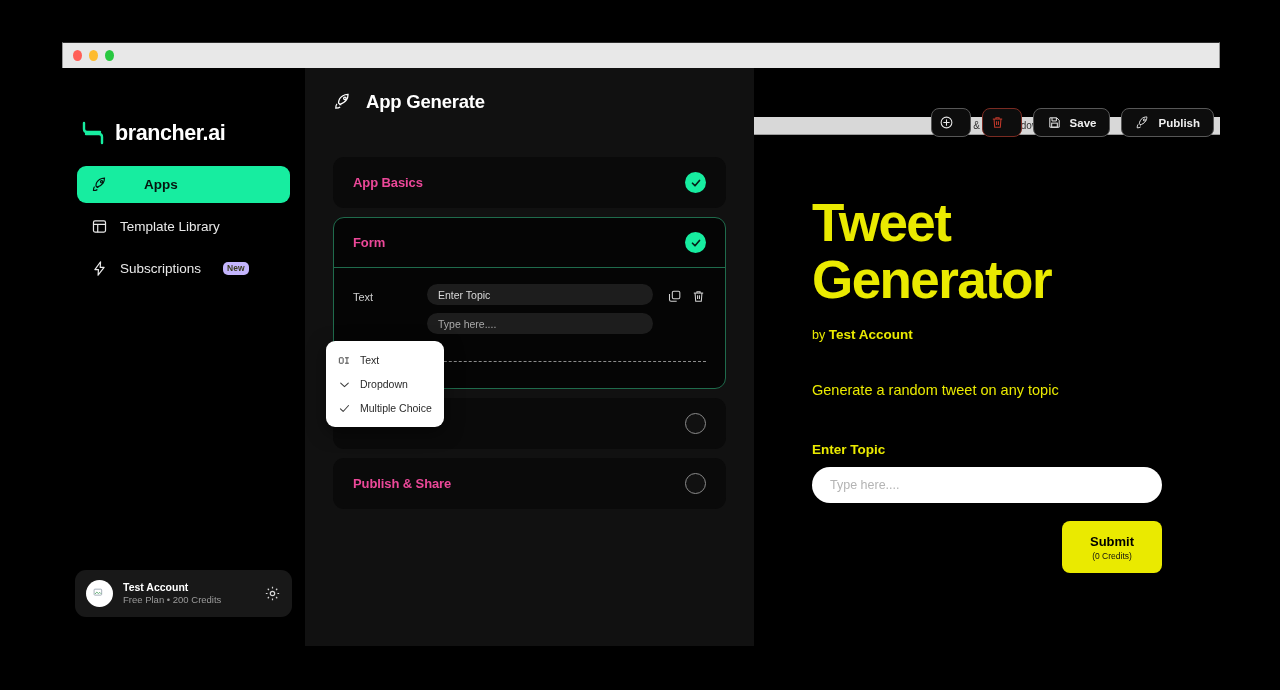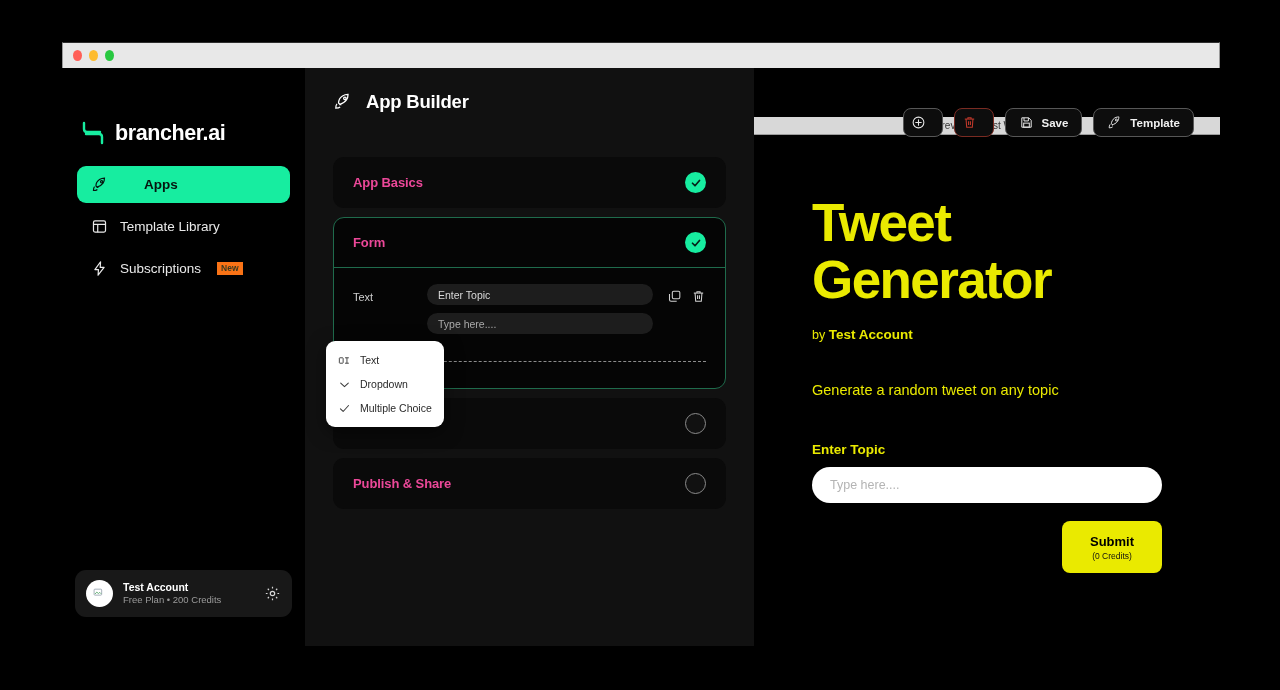--- a/index.html
+++ b/index.html
@@ -65,24 +65,24 @@
     padding: 0 14px;
     border-radius: 9px;
     color: #e9e9e9;
     font-size: 13.5px;
     margin-bottom: 5px;
     cursor: pointer;
   }
   .nav-item.active { background: #17eda0; color: #06150f; font-weight: 600; gap: 36px; }
   .nav-icon { width: 17px; height: 17px; flex: none; display: block; }
   .badge-new {
-    background: #f97316; color: #3a3a20;
+    background: #c4b5fd; color: #3a3a20;
     font-size: 8.5px; font-weight: 700;
-    padding: 2px 4px; border-radius: 0;
-    margin-left: 4px; line-height: 1;
+    padding: 2px 4px; border-radius: 5px;
+    margin-left: 10px; line-height: 1;
   }
 
   
   #account-card {
     position: absolute;
     left: 13px; bottom: 29px;
     width: 217px; height: 47px;
     background: #181818;
     border-radius: 11px;
     display: flex; align-items: center;
@@ -239,21 +239,21 @@
     display: flex; flex-direction: column;
     align-items: center; justify-content: center;
     cursor: pointer;
   }
   #submit-label { color: #000; font-size: 13px; font-weight: 700; }
   #submit-credits { color: #111; font-size: 8.5px; margin-top: 2px; }
 
   
   #toolbar {
     position: absolute;
-    right: 26px; top: 40px;
+    right: 6px; top: 40px;
     display: flex; align-items: center; gap: 11px;
     z-index: 10;
   }
   .tb-btn {
     height: 29px;
     border: 1px solid #575757;
     border-radius: 8px;
     background: #0d0d0d;
     color: #f0f0f0;
     font-size: 11.5px; font-weight: 600;
@@ -340,21 +340,21 @@
 
     <section id="builder">
 
       <div id="builder-header">
         <div id="builder-title">
           <svg width="19" height="19" viewBox="0 0 24 24" fill="none" stroke="#ffffff" stroke-width="1.6">
             <path d="M5 15c-1 1-1.5 3.5-1.5 5.5 2 0 4.5-.5 5.5-1.5"></path>
             <path d="M9 16l-2-2c0-3 2-7 5-9 3-2 7-2 7-2s0 4-2 7c-2 3-6 5-9 6z"></path>
             <circle cx="15" cy="8" r="1.6"></circle>
           </svg>
-          <span>App Builder</span>
+          <span>App Generate</span>
         </div>
       </div>
 
       <div id="builder-body">
 
         <div class="section-card">
           <div class="section-head">
             <span class="section-title">App Basics</span>
             <span class="check-done">
               <svg width="12" height="12" viewBox="0 0 24 24" fill="none" stroke="#05231a" stroke-width="3.4">
@@ -477,21 +477,21 @@
           </svg>
           <span>Save</span>
         </div>
 
         <div class="tb-btn">
           <svg class="tb-icon" viewBox="0 0 24 24" fill="none" stroke="#e8e8e8" stroke-width="1.6">
             <path d="M5 15c-1 1-1.5 3.5-1.5 5.5 2 0 4.5-.5 5.5-1.5"></path>
             <path d="M9 16l-2-2c0-3 2-7 5-9 3-2 7-2 7-2s0 4-2 7c-2 3-6 5-9 6z"></path>
             <circle cx="15" cy="8" r="1.6"></circle>
           </svg>
-          <span>Template</span>
+          <span>Publish</span>
         </div>
       </div>
 
       <div id="preview-bar">Preview &amp; Test Window</div>
 
       <div id="preview-body">
         <h1 id="preview-title">
           <span>Tweet</span><br>
           <span>Generator</span>
         </h1>

